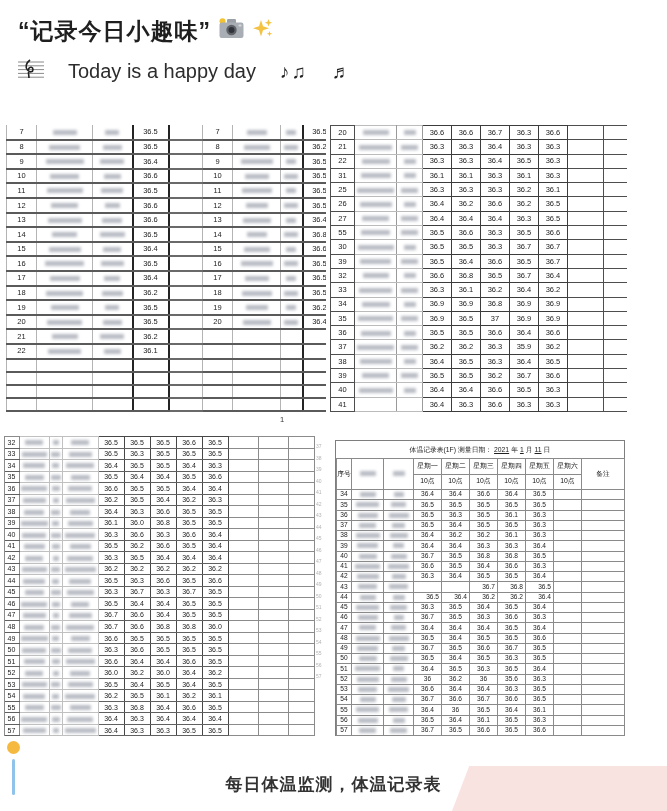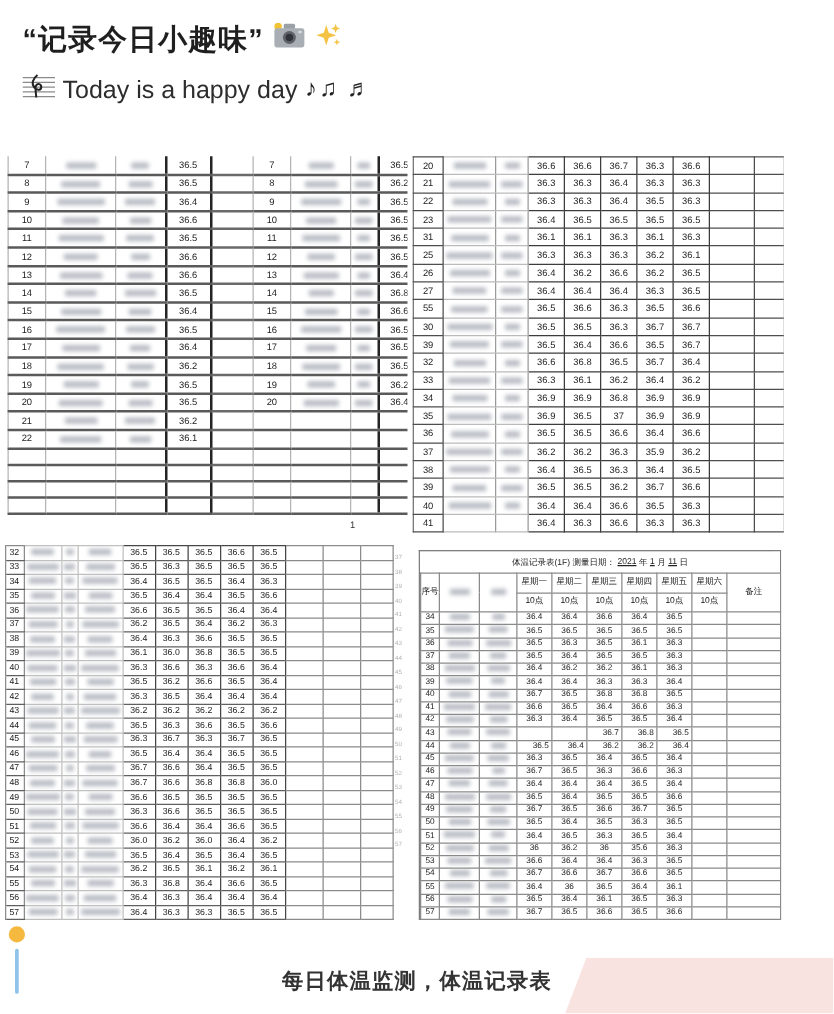--- a/index.html
+++ b/index.html
@@ -2,21 +2,21 @@
 <html><head>
 <meta charset="utf-8">
 <style>
   html,body{margin:0;padding:0;background:#fff;}
   .page{position:relative;width:667px;height:811px;background:#ffffff;overflow:hidden;
         font-family:"Liberation Sans","DejaVu Sans",sans-serif;}
 
   
   .post-header{position:absolute;left:18px;top:16px;}
   .title-line{display:flex;align-items:center;gap:7px;font-size:23px;font-weight:700;color:#1f1f1f;letter-spacing:1px;}
-  .subtitle-line{display:flex;align-items:center;gap:6px;margin-top:12px;font-size:20px;color:#2d2d2d;}
+  .subtitle-line{display:flex;align-items:center;gap:24px;margin-top:12px;font-size:20px;color:#2d2d2d;}
   .subtitle-line .notes{color:#222;font-size:19px;letter-spacing:2px;}
 
   
   .shot{position:absolute;background:#fff;overflow:hidden;}
   .shot table{border-collapse:collapse;table-layout:fixed;font-size:7.5px;color:#1b1b1b;line-height:1;}
   .shot td{padding:0;margin:0;overflow:hidden;white-space:nowrap;text-align:center;vertical-align:middle;}
   .blur{display:inline-block;height:5px;background:#b9bcc4;border-radius:1px;filter:blur(1.7px);vertical-align:middle;font-style:normal;}
 
   
   .shot-tl{left:0;top:118px;width:326px;height:317px;}
@@ -399,32 +399,20 @@
             <td class="b"><i class="blur" style="width:12px"></i></td>
             <td class="t">36.3</td>
             <td class="t">36.3</td>
             <td class="t">36.4</td>
             <td class="t">36.5</td>
             <td class="t">36.3</td>
             <td class="e"></td>
             <td class="e"></td>
           </tr>
           <tr>
-            <td class="n">23</td>
-            <td class="b"><i class="blur" style="width:35px"></i></td>
-            <td class="b"><i class="blur" style="width:17px"></i></td>
-            <td class="t">36.4</td>
-            <td class="t">36.5</td>
-            <td class="t">36.5</td>
-            <td class="t">36.5</td>
-            <td class="t">36.5</td>
-            <td class="e"></td>
-            <td class="e"></td>
-          </tr>
-          <tr>
             <td class="n">31</td>
             <td class="b"><i class="blur" style="width:30px"></i></td>
             <td class="b"><i class="blur" style="width:12px"></i></td>
             <td class="t">36.1</td>
             <td class="t">36.1</td>
             <td class="t">36.3</td>
             <td class="t">36.1</td>
             <td class="t">36.3</td>
             <td class="e"></td>
             <td class="e"></td>

